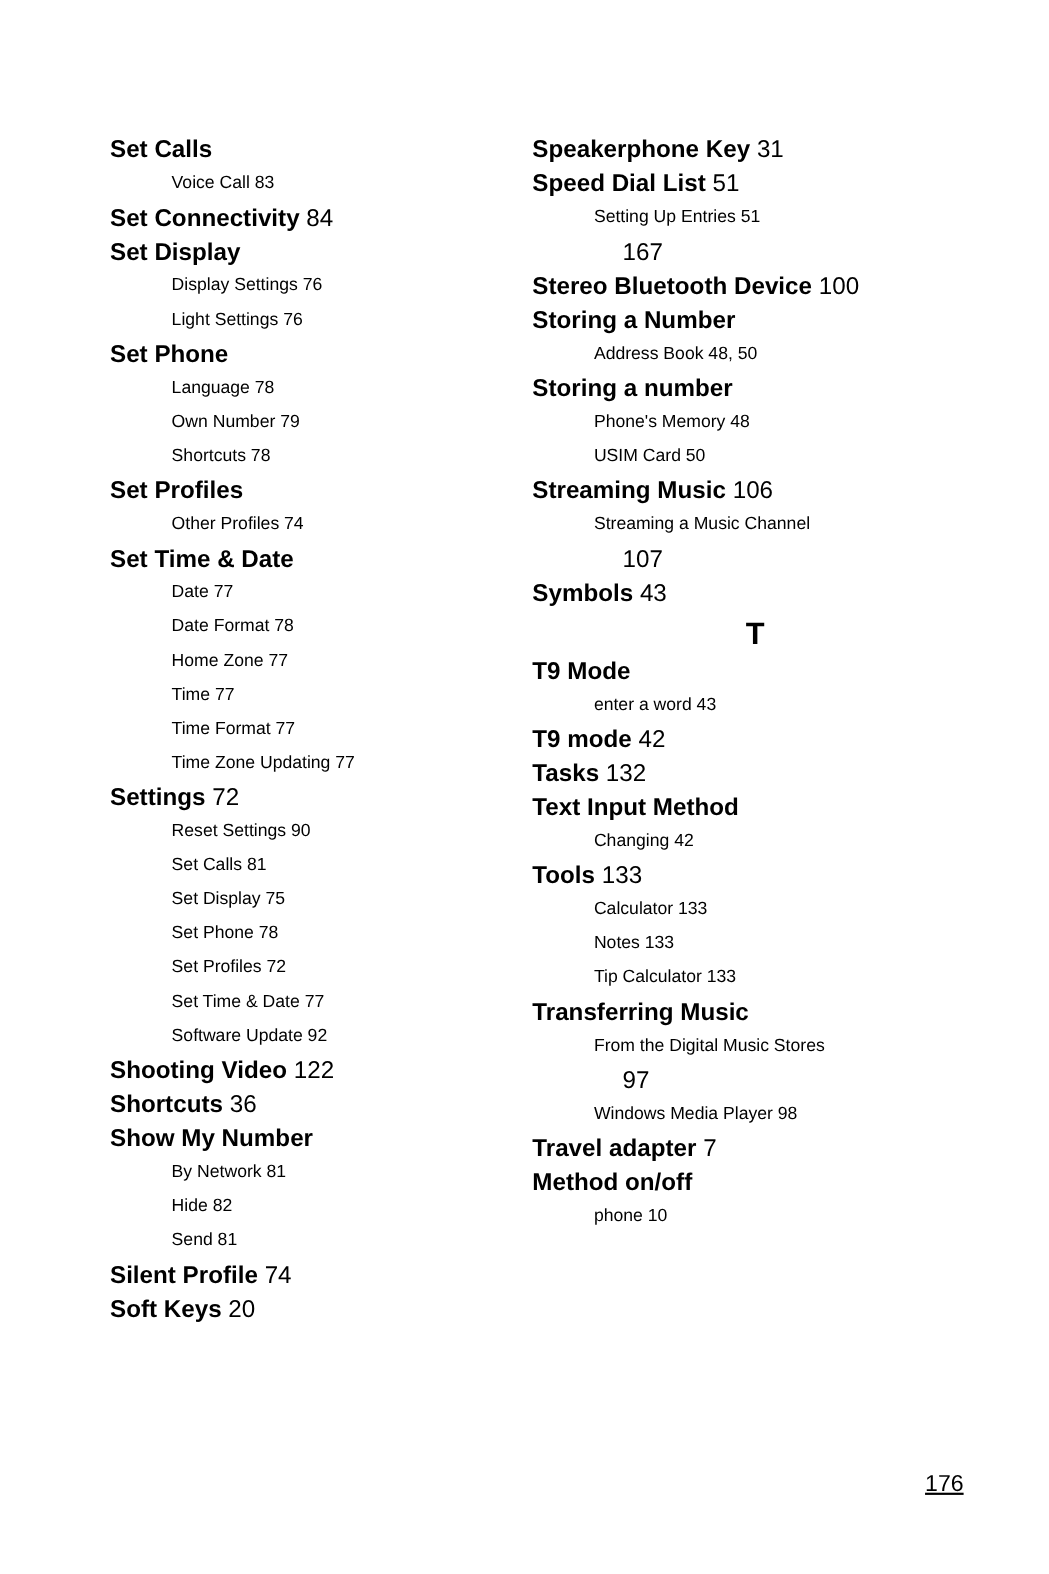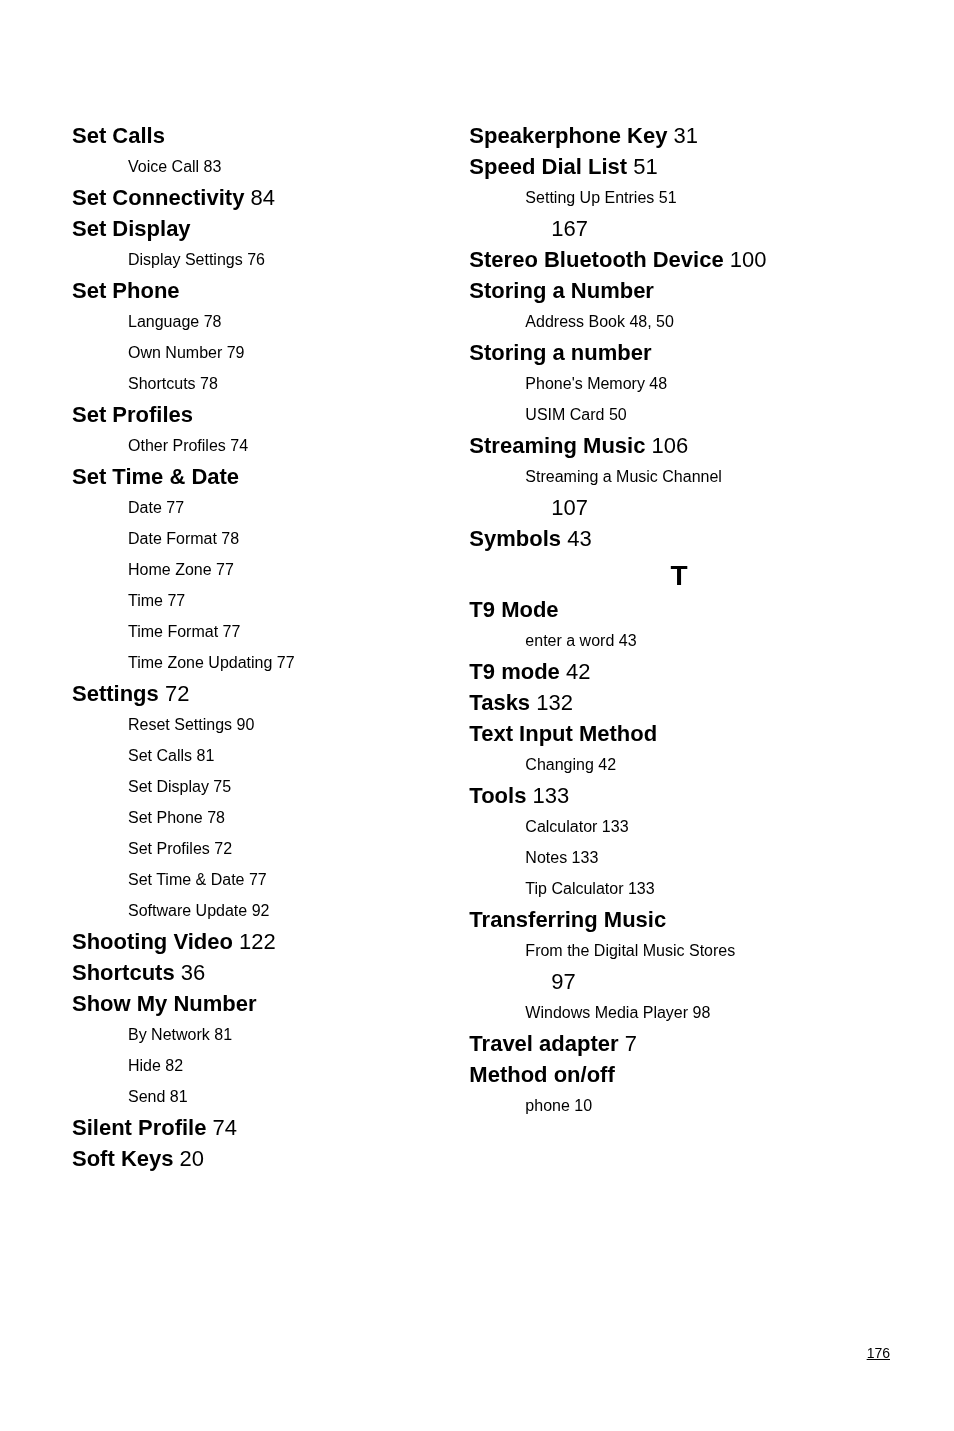--- a/index.html
+++ b/index.html
@@ -9,21 +9,21 @@
     }
     body {
       width: 954px;
       height: 1431px;
       background: #fff;
       font-family: Arial, Helvetica, sans-serif;
       color: #000;
       position: relative;
     }
     .page {
-      padding: 120px 75px 40px 72px;
+      padding: 120px 75px 40px 100px;
     }
     .columns {
       display: flex;
       gap: 10px;
     }
     .col {
       flex: 1;
     }
     .col-left {
       flex: 0 0 48%;
@@ -54,36 +54,37 @@
     }
     .section-letter {
       font-weight: bold;
       font-size: 28px;
       text-align: center;
       margin: 6px 0 2px 0;
     }
     .page-number {
       position: absolute;
       bottom: 70px;
-      right: 64px;
-      font-size: 14px;
+      right: 78px;
+      font-size: 21px;
       text-decoration: underline;
     }
   </style>
 </head>
 <body>
 
 <div class="page">
   <div class="columns">
     <div class="col col-left" id="left-col">
         <div class="entry-bold"><span>Set Calls</span></div>
         <div class="entry-sub"><span>Voice Call</span><span class="page-ref"> 83</span></div>
         <div class="entry-bold"><span>Set Connectivity</span><span class="page-ref"> 84</span></div>
         <div class="entry-bold"><span>Set Display</span></div>
         <div class="entry-sub"><span>Display Settings</span><span class="page-ref"> 76</span></div>
+        <div class="entry-sub"><span>Light Settings</span><span class="page-ref"> 76</span></div>
         <div class="entry-bold"><span>Set Phone</span></div>
         <div class="entry-sub"><span>Language</span><span class="page-ref"> 78</span></div>
         <div class="entry-sub"><span>Own Number</span><span class="page-ref"> 79</span></div>
         <div class="entry-sub"><span>Shortcuts</span><span class="page-ref"> 78</span></div>
         <div class="entry-bold"><span>Set Profiles</span></div>
         <div class="entry-sub"><span>Other Profiles</span><span class="page-ref"> 74</span></div>
         <div class="entry-bold"><span>Set Time &amp; Date</span></div>
         <div class="entry-sub"><span>Date</span><span class="page-ref"> 77</span></div>
         <div class="entry-sub"><span>Date Format</span><span class="page-ref"> 78</span></div>
         <div class="entry-sub"><span>Home Zone</span><span class="page-ref"> 77</span></div>

